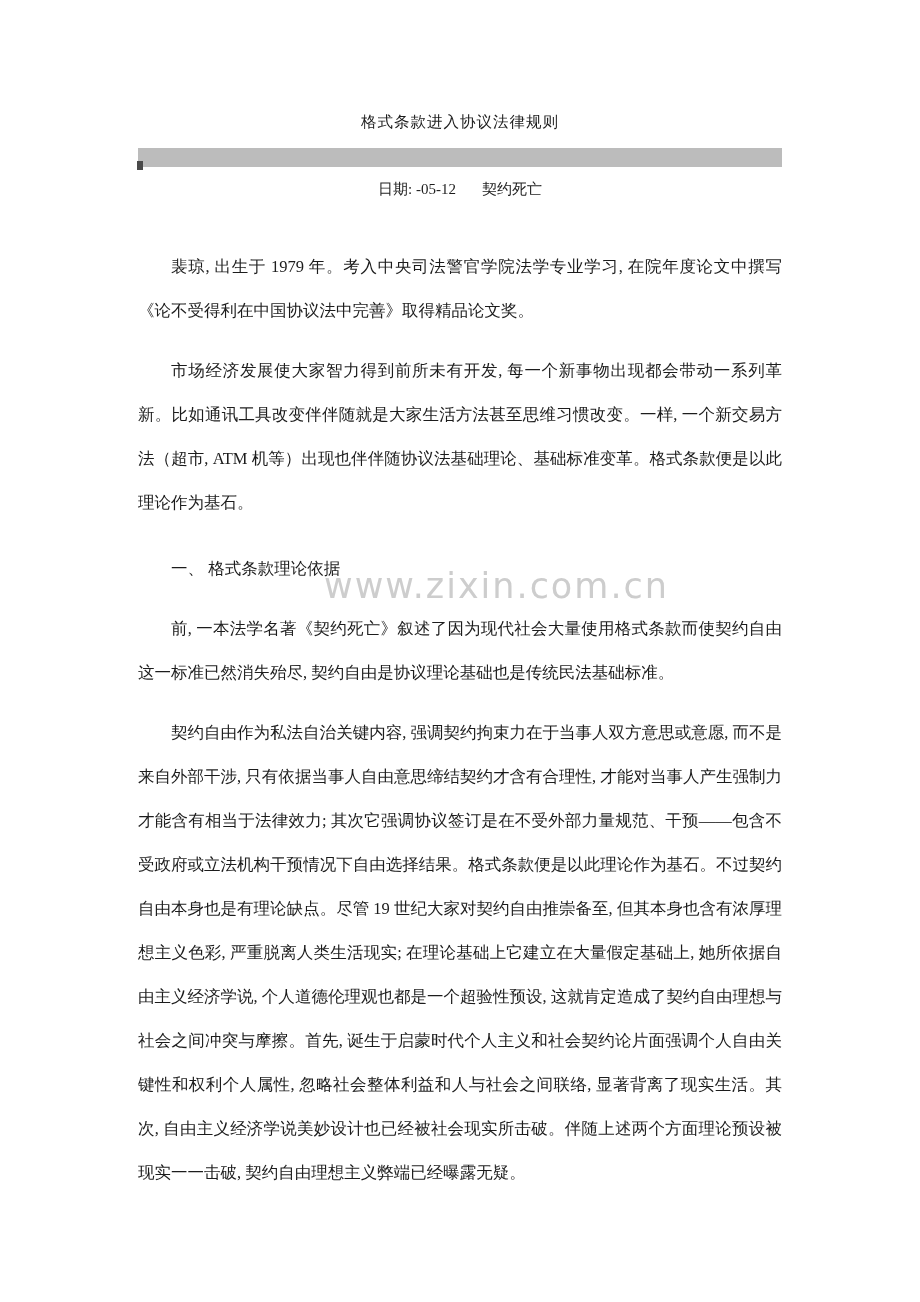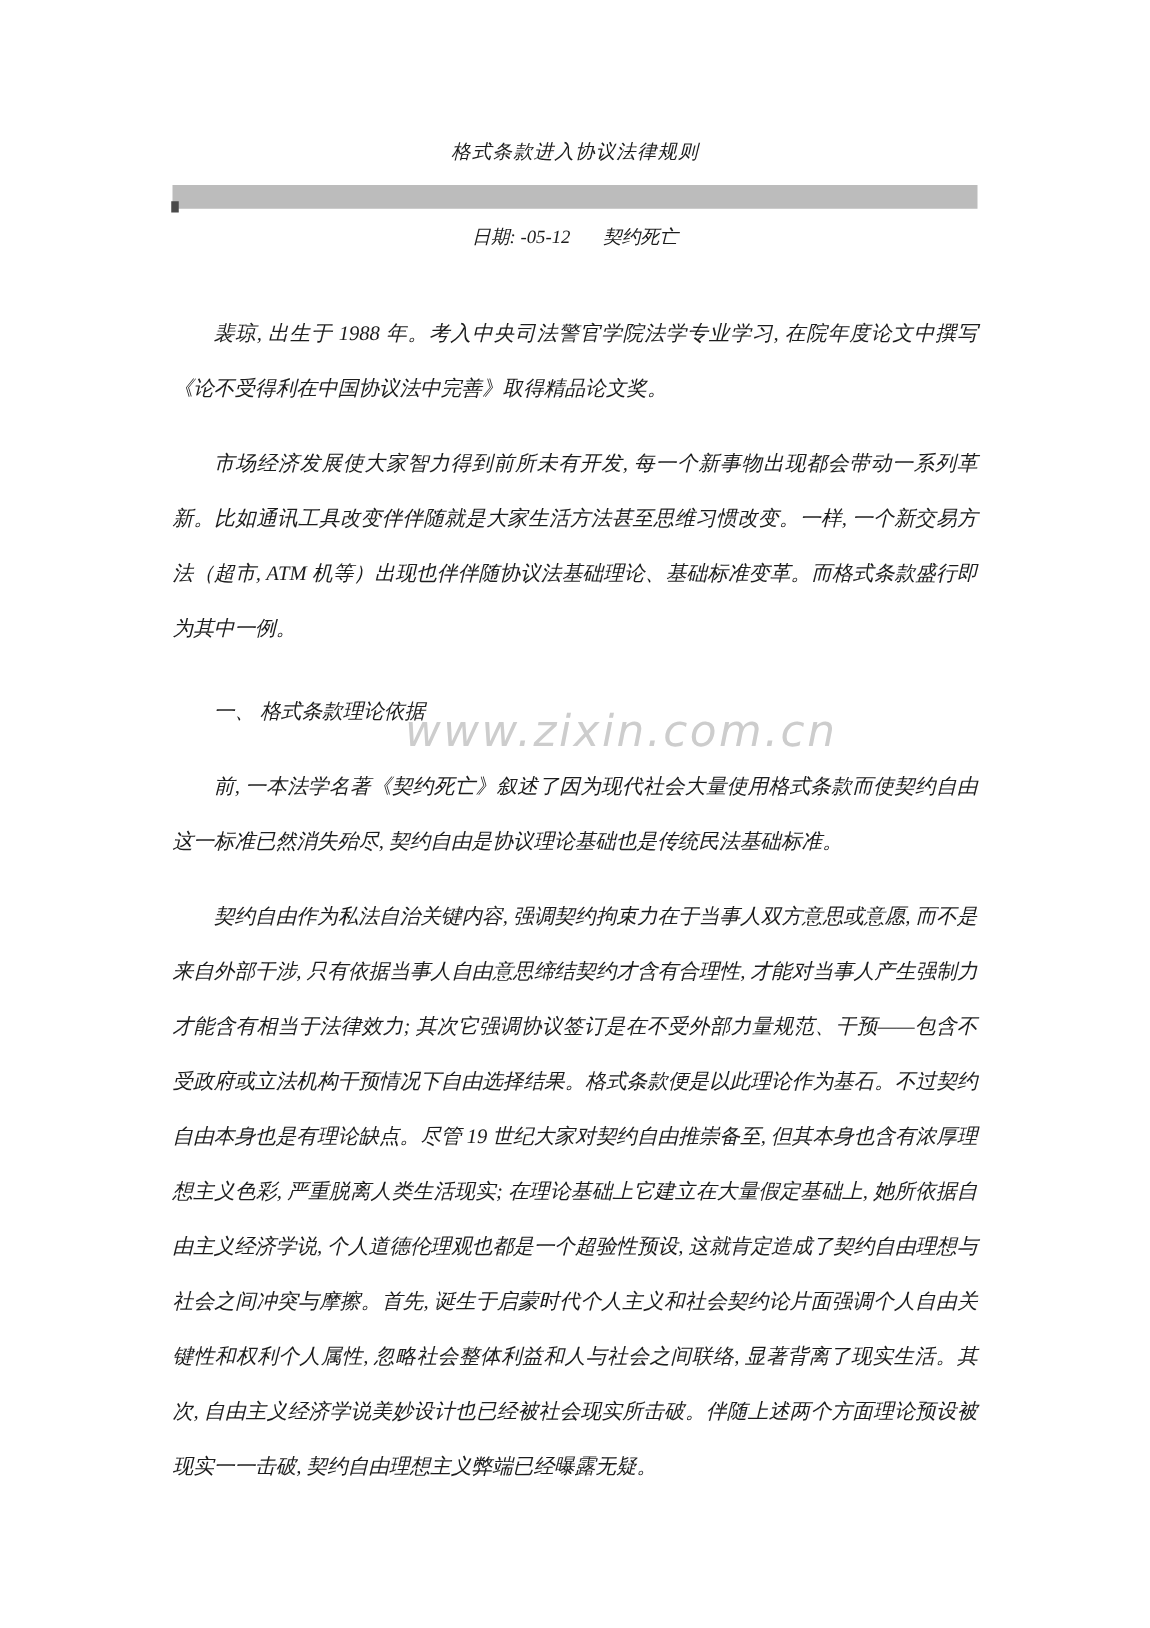--- a/index.html
+++ b/index.html
@@ -11,21 +11,20 @@
     color: #1c1c1c;
     position: relative;
     overflow: hidden;
   }
   .page {
     position: relative;
     width: 920px;
     height: 1138px;
     box-sizing: border-box;
     padding: 110px 138px 0 138px;
-    font-style: italic;
   }
   .doc-title {
     text-align: center;
     font-size: 15.5px;
     font-weight: normal;
     line-height: 24px;
     margin: 0 0 14px 0;
     letter-spacing: 1px;
     position: relative;
     z-index: 2;
@@ -96,23 +95,23 @@
   </div>
 
   <div class="meta-line">
     <span>日期: -05-12</span>
     <span>契约死亡</span>
   </div>
 
   <div class="watermark">www.zixin.com.cn</div>
 
   <div class="body-text">
-    <p class="para">裴琼, 出生于 1988 年。考入中央司法警官学院法学专业学习, 在院年度论文中撰写《论不受得利在中国协议法中完善》取得精品论文奖。</p>
+    <p class="para">裴琼, 出生于 1979 年。考入中央司法警官学院法学专业学习, 在院年度论文中撰写《论不受得利在中国协议法中完善》取得精品论文奖。</p>
 
-    <p class="para">市场经济发展使大家智力得到前所未有开发, 每一个新事物出现都会带动一系列革新。比如通讯工具改变伴伴随就是大家生活方法甚至思维习惯改变。一样, 一个新交易方法（超市, ATM 机等）出现也伴伴随协议法基础理论、基础标准变革。而格式条款盛行即为其中一例。</p>
+    <p class="para">市场经济发展使大家智力得到前所未有开发, 每一个新事物出现都会带动一系列革新。比如通讯工具改变伴伴随就是大家生活方法甚至思维习惯改变。一样, 一个新交易方法（超市, ATM 机等）出现也伴伴随协议法基础理论、基础标准变革。格式条款便是以此理论作为基石。</p>
 
     <p class="heading">一、 格式条款理论依据</p>
 
     <p class="para">前, 一本法学名著《契约死亡》叙述了因为现代社会大量使用格式条款而使契约自由这一标准已然消失殆尽, 契约自由是协议理论基础也是传统民法基础标准。</p>
 
     <p class="para">契约自由作为私法自治关键内容, 强调契约拘束力在于当事人双方意思或意愿, 而不是来自外部干涉, 只有依据当事人自由意思缔结契约才含有合理性, 才能对当事人产生强制力才能含有相当于法律效力; 其次它强调协议签订是在不受外部力量规范、干预——包含不受政府或立法机构干预情况下自由选择结果。格式条款便是以此理论作为基石。不过契约自由本身也是有理论缺点。尽管 19 世纪大家对契约自由推崇备至, 但其本身也含有浓厚理想主义色彩, 严重脱离人类生活现实; 在理论基础上它建立在大量假定基础上, 她所依据自由主义经济学说, 个人道德伦理观也都是一个超验性预设, 这就肯定造成了契约自由理想与社会之间冲突与摩擦。首先, 诞生于启蒙时代个人主义和社会契约论片面强调个人自由关键性和权利个人属性, 忽略社会整体利益和人与社会之间联络, 显著背离了现实生活。其次, 自由主义经济学说美妙设计也已经被社会现实所击破。伴随上述两个方面理论预设被现实一一击破, 契约自由理想主义弊端已经曝露无疑。</p>
   </div>
 
 </div>
 

